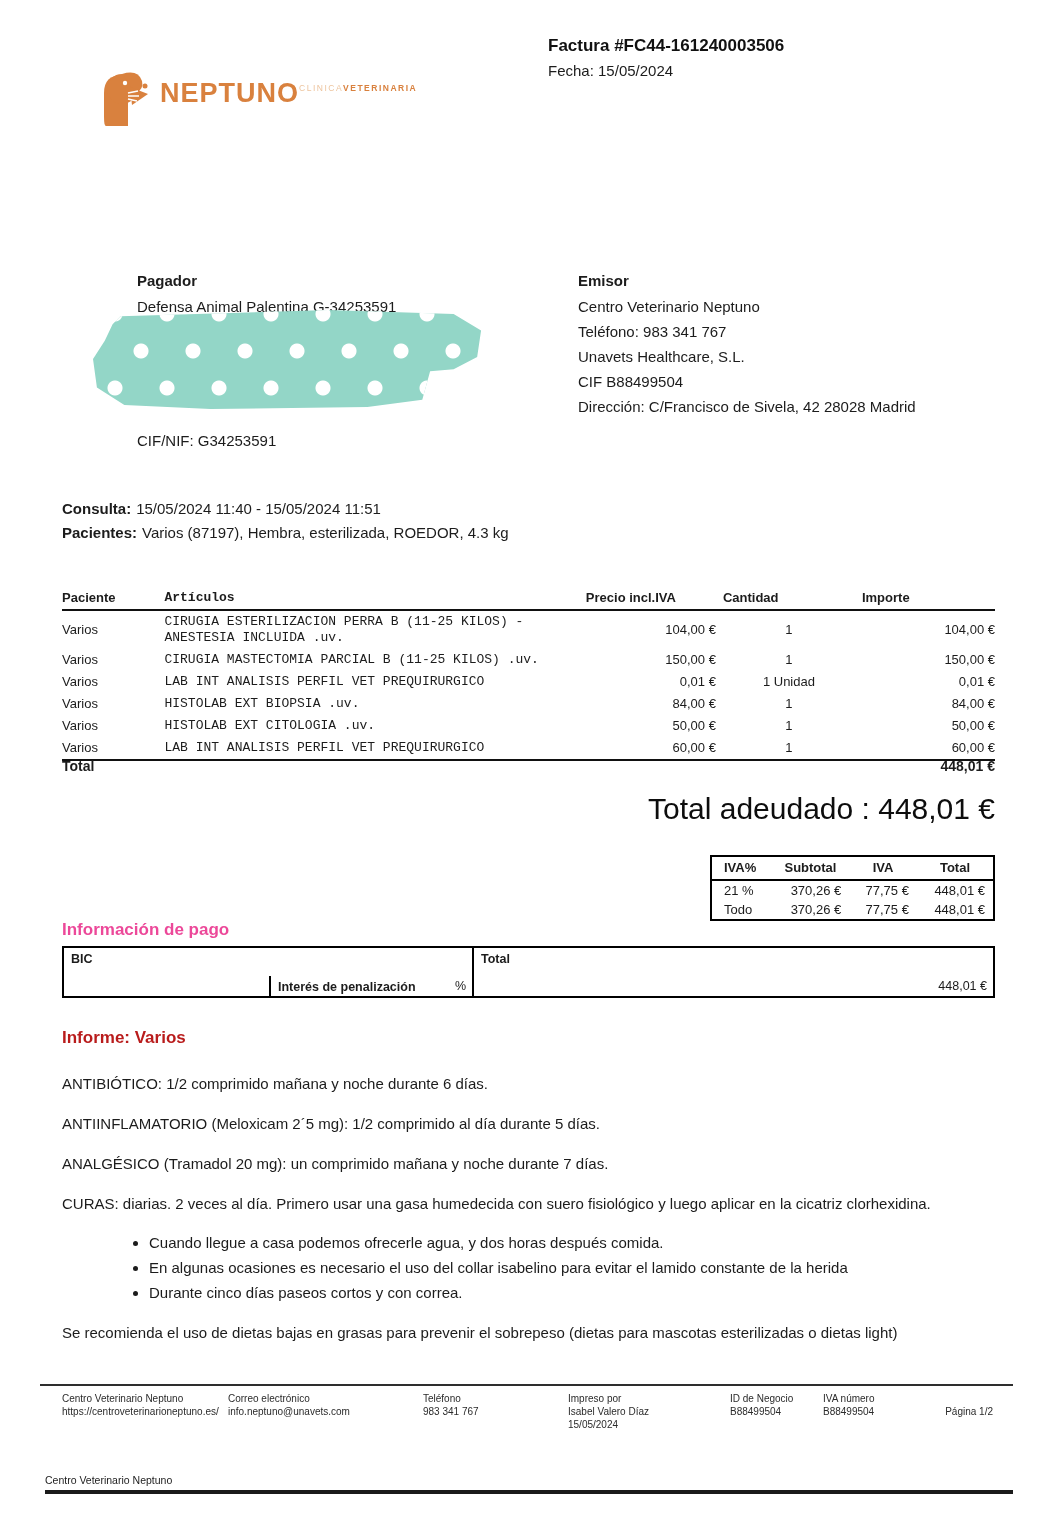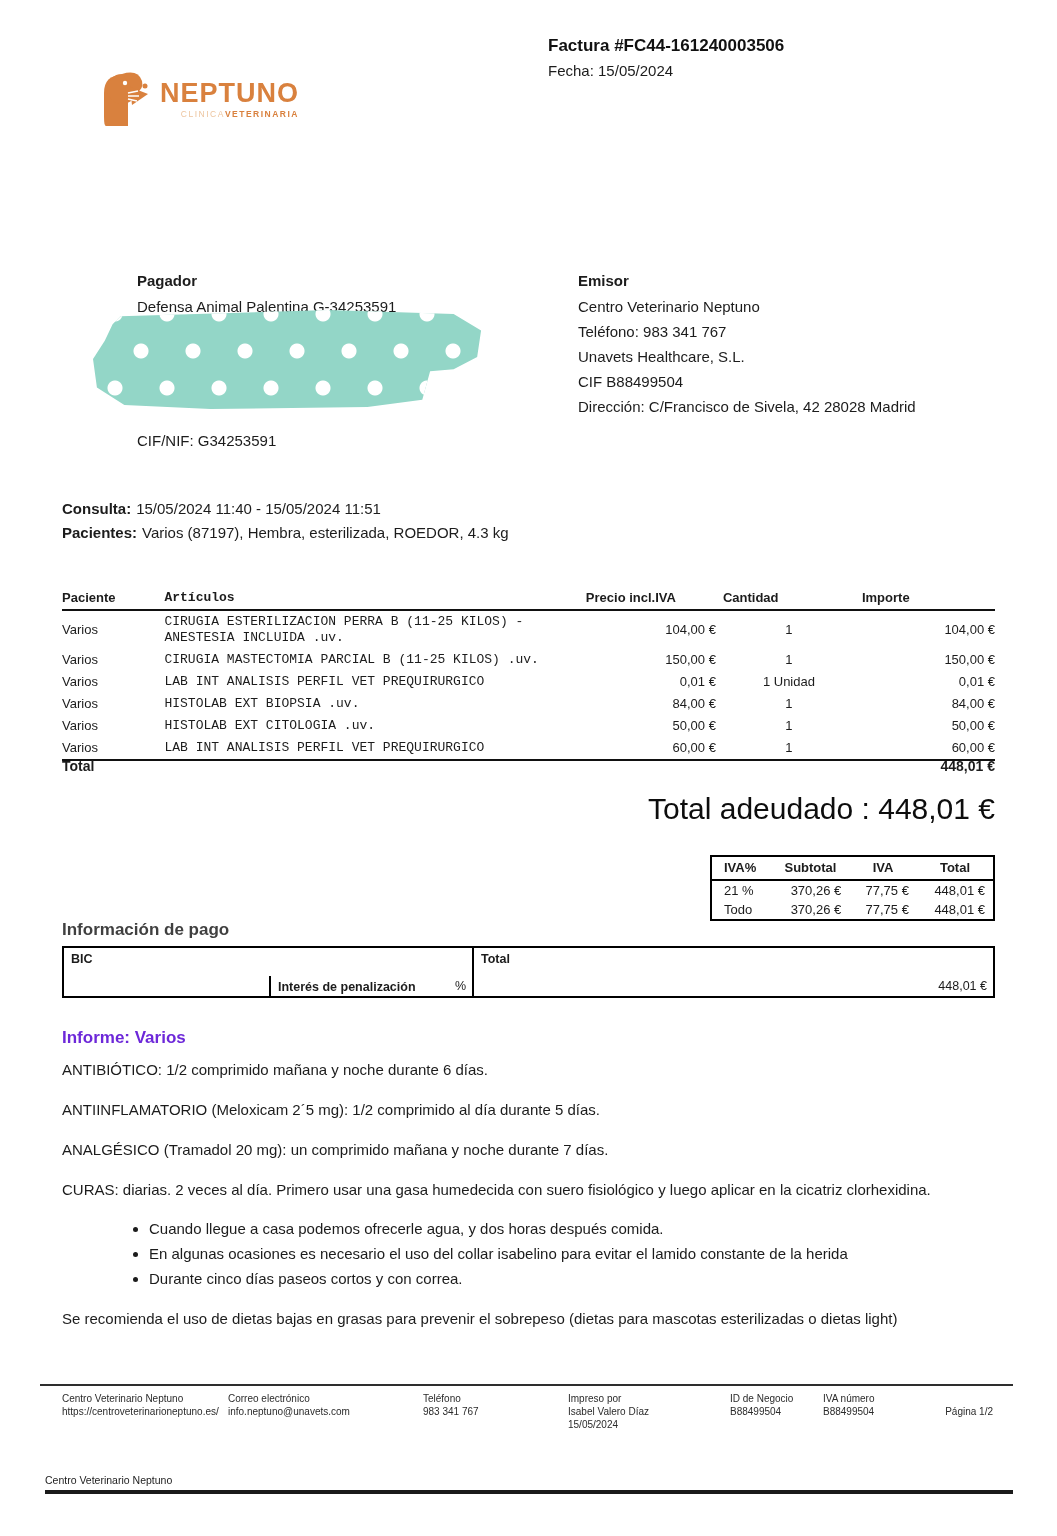--- a/index.html
+++ b/index.html
@@ -3,21 +3,21 @@
 <meta charset="utf-8">
 <style>
   html,body{margin:0;padding:0;background:#ffffff;}
   .page{position:relative;width:1057px;height:1536px;background:#fff;
         font-family:"Liberation Sans",sans-serif;color:#1c1c1c;overflow:hidden;}
   .abs{position:absolute;}
   .small{font-size:10px;line-height:13px;color:#2b2b2b;}
 
   
   .logo-wrap{left:98px;top:66px;display:flex;align-items:flex-start;gap:8px;}
-  .logo-text{display:flex;flex-direction:column;margin-top:14px;text-align:right;}
+  .logo-text{display:flex;margin-top:14px;}
   .logo-brand{font-size:27px;font-weight:bold;color:#d9813e;letter-spacing:1px;line-height:26px;}
   .logo-sub{font-size:8.5px;letter-spacing:1.5px;margin-top:3px;}
   .logo-sub .lt{color:#edc49e;}
   .logo-sub .bd{color:#d9813e;font-weight:bold;}
 
   
   .inv-title{left:548px;top:36px;font-size:17px;font-weight:bold;color:#111;}
   .inv-date{left:548px;top:62px;font-size:15px;}
 
   
@@ -54,30 +54,30 @@
 
   
   .ivat{left:710px;top:855px;width:285px;border-collapse:collapse;font-size:13px;}
   .ivat-box{border:2px solid #000;}
   .ivat th{font-weight:bold;padding:3px 8px 4px 8px;border-bottom:2px solid #000;text-align:center;}
   .ivat td{padding:2px 8px;text-align:right;}
   .ivat th:first-child{text-align:left;padding-left:12px;}
   .ivat td:first-child{text-align:left;padding-left:12px;}
 
   
-  .pay-head{left:62px;top:920px;font-size:17px;font-weight:bold;color:#404040;}
+  .pay-head{left:62px;top:920px;font-size:17px;font-weight:bold;color:#ec4899;}
   .paytable{left:62px;top:946px;width:929px;height:48px;display:flex;border:2px solid #000;}
   .paycell{position:relative;border-left:2px solid #000;padding:4px 7px;font-size:12.5px;font-weight:bold;box-sizing:border-box;}
   .paycell:first-child{border-left:none;}
   .pc1{width:318px;} .pc2{width:205px;} .pc3{width:203px;margin-top:28px;} .pc4{flex:1;}
   .pay-val{position:absolute;right:6px;bottom:3px;font-weight:normal;font-size:12.5px;}
 
   
   .report{left:62px;top:1028px;width:933px;font-size:15px;}
-  .report h3{font-size:17px;margin:0 0 12px 0;color:#6d28d9;}
+  .report h3{font-size:17px;margin:0 0 26px 0;color:#b91c1c;}
   .report p{margin:0 0 21px 0;line-height:19px;}
   .report ul{margin:0 0 21px 0;padding-left:87px;}
   .report li{margin:0 0 7px 0;line-height:18px;}
 
   
   .foot-line{left:40px;top:1384px;width:973px;height:2px;background:#2e2e2e;}
   .foot-col{top:1392px;}
   .pagenum{top:1405px;right:64px;text-align:right;}
   .bottom-text{left:45px;top:1474px;font-size:10.5px;color:#1c1c1c;}
   .bottom-bar{left:45px;top:1490px;width:968px;height:4px;background:#1a1a1a;}

